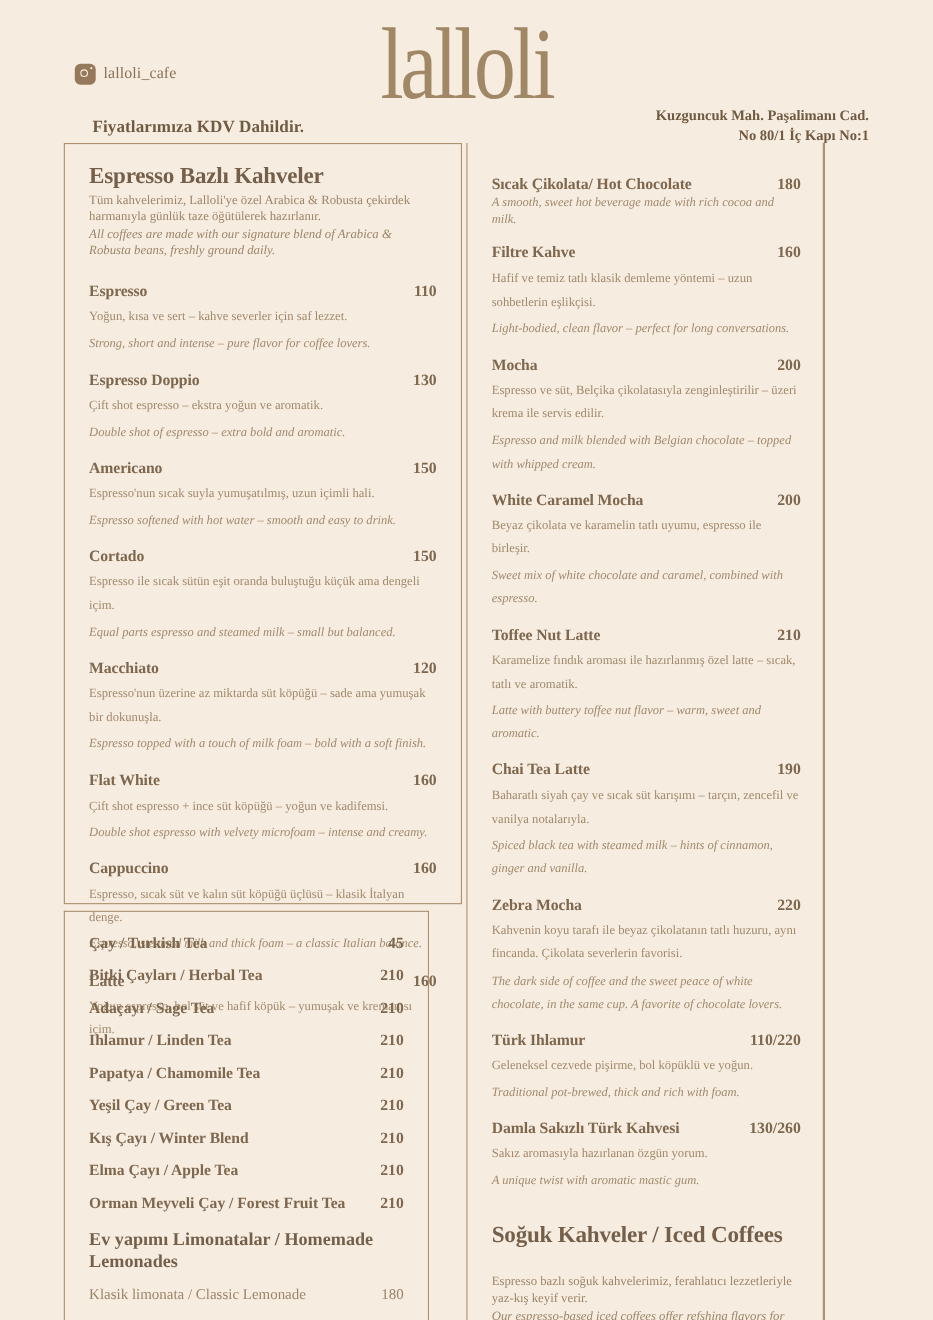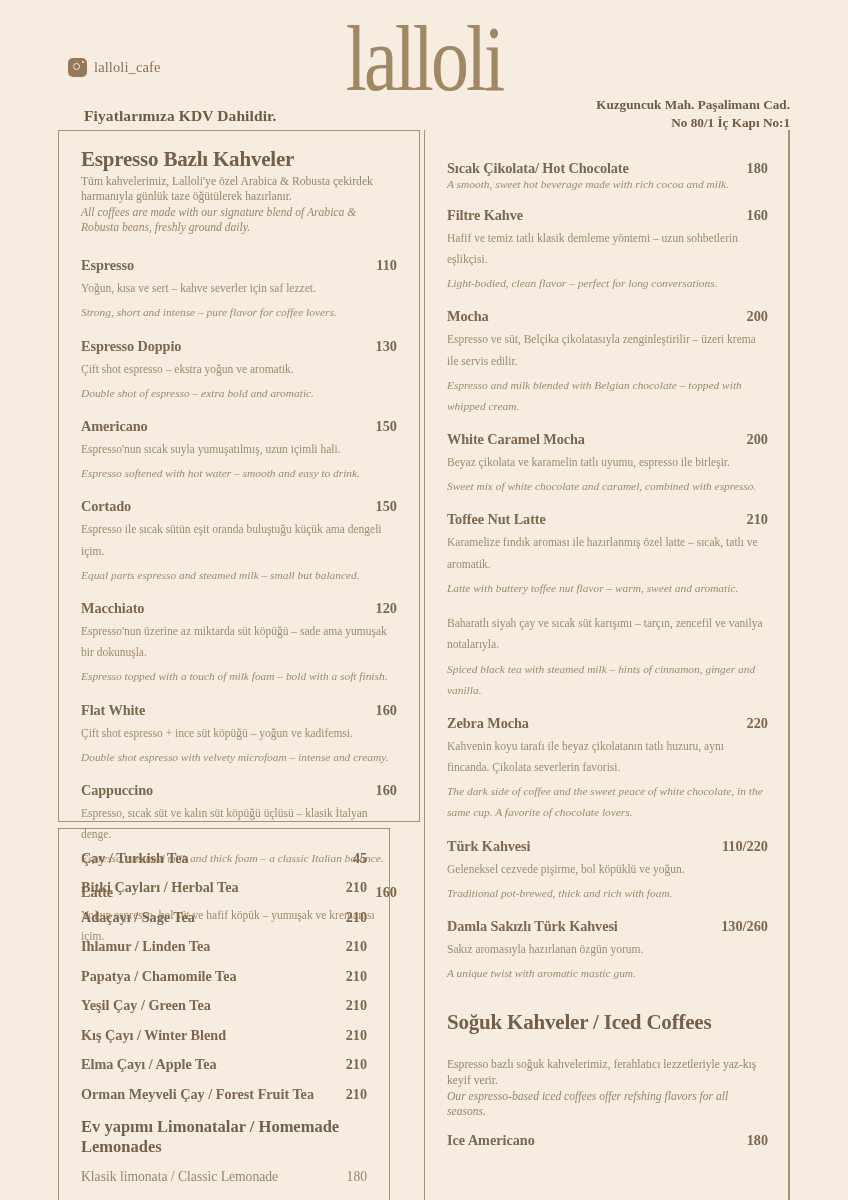--- a/index.html
+++ b/index.html
@@ -104,21 +104,21 @@
     width: 732px;
     height: 1070px;
   }
   .box {
     position: absolute;
     border: 1.6px solid #ab9172;
     box-sizing: border-box;
   }
   .box-espresso { left: 0;   top: 0;   width: 362px; height: 692px; }
   .box-tea      { left: 0;   top: 698px; width: 332px; height: 372px; border-bottom: none; }
-  .box-right    { left: 366px; top: 0; width: 366px; height: 1070px; border-top: none; border-right: none; border-bottom: none; }
+  .box-right    { left: 366px; top: 0; width: 326px; height: 1070px; border-top: none; border-right: none; border-bottom: none; }
   .box-right::after {
     content: "";
     position: absolute;
     right: 0; top: 0; bottom: 0;
     width: 1.6px;
     background: #ab9172;
   }
 
   .pad { padding: 0 22px; }
 
@@ -406,34 +406,38 @@
           </div>
           <div class="item">
             <div class="item-head">
               <span class="item-name">Toffee Nut Latte</span>
               <span class="item-price">210</span>
             </div>
             <p class="desc-tr">Karamelize fındık aroması ile hazırlanmış özel latte – sıcak, tatlı ve aromatik.</p>
             <p class="desc-en">Latte with buttery toffee nut flavor – warm, sweet and aromatic.</p>
           </div>
           <div class="item">
+            <div class="item-head">
+              <span class="item-name">Chai Tea Latte</span>
+              <span class="item-price">190</span>
+            </div>
             <p class="desc-tr">Baharatlı siyah çay ve sıcak süt karışımı – tarçın, zencefil ve vanilya notalarıyla.</p>
             <p class="desc-en">Spiced black tea with steamed milk – hints of cinnamon, ginger and vanilla.</p>
           </div>
           <div class="item">
             <div class="item-head">
               <span class="item-name">Zebra Mocha</span>
               <span class="item-price">220</span>
             </div>
             <p class="desc-tr">Kahvenin koyu tarafı ile beyaz çikolatanın tatlı huzuru, aynı fincanda. Çikolata severlerin favorisi.</p>
             <p class="desc-en">The dark side of coffee and the sweet peace of white chocolate, in the same cup. A favorite of chocolate lovers.</p>
           </div>
           <div class="item">
             <div class="item-head">
-              <span class="item-name">Türk Kahvesi</span>
+              <span class="item-name">Türk Ihlamur</span>
               <span class="item-price">110/220</span>
             </div>
             <p class="desc-tr">Geleneksel cezvede pişirme, bol köpüklü ve yoğun.</p>
             <p class="desc-en">Traditional pot-brewed, thick and rich with foam.</p>
           </div>
           <div class="item">
             <div class="item-head">
               <span class="item-name">Damla Sakızlı Türk Kahvesi</span>
               <span class="item-price">130/260</span>
             </div>

